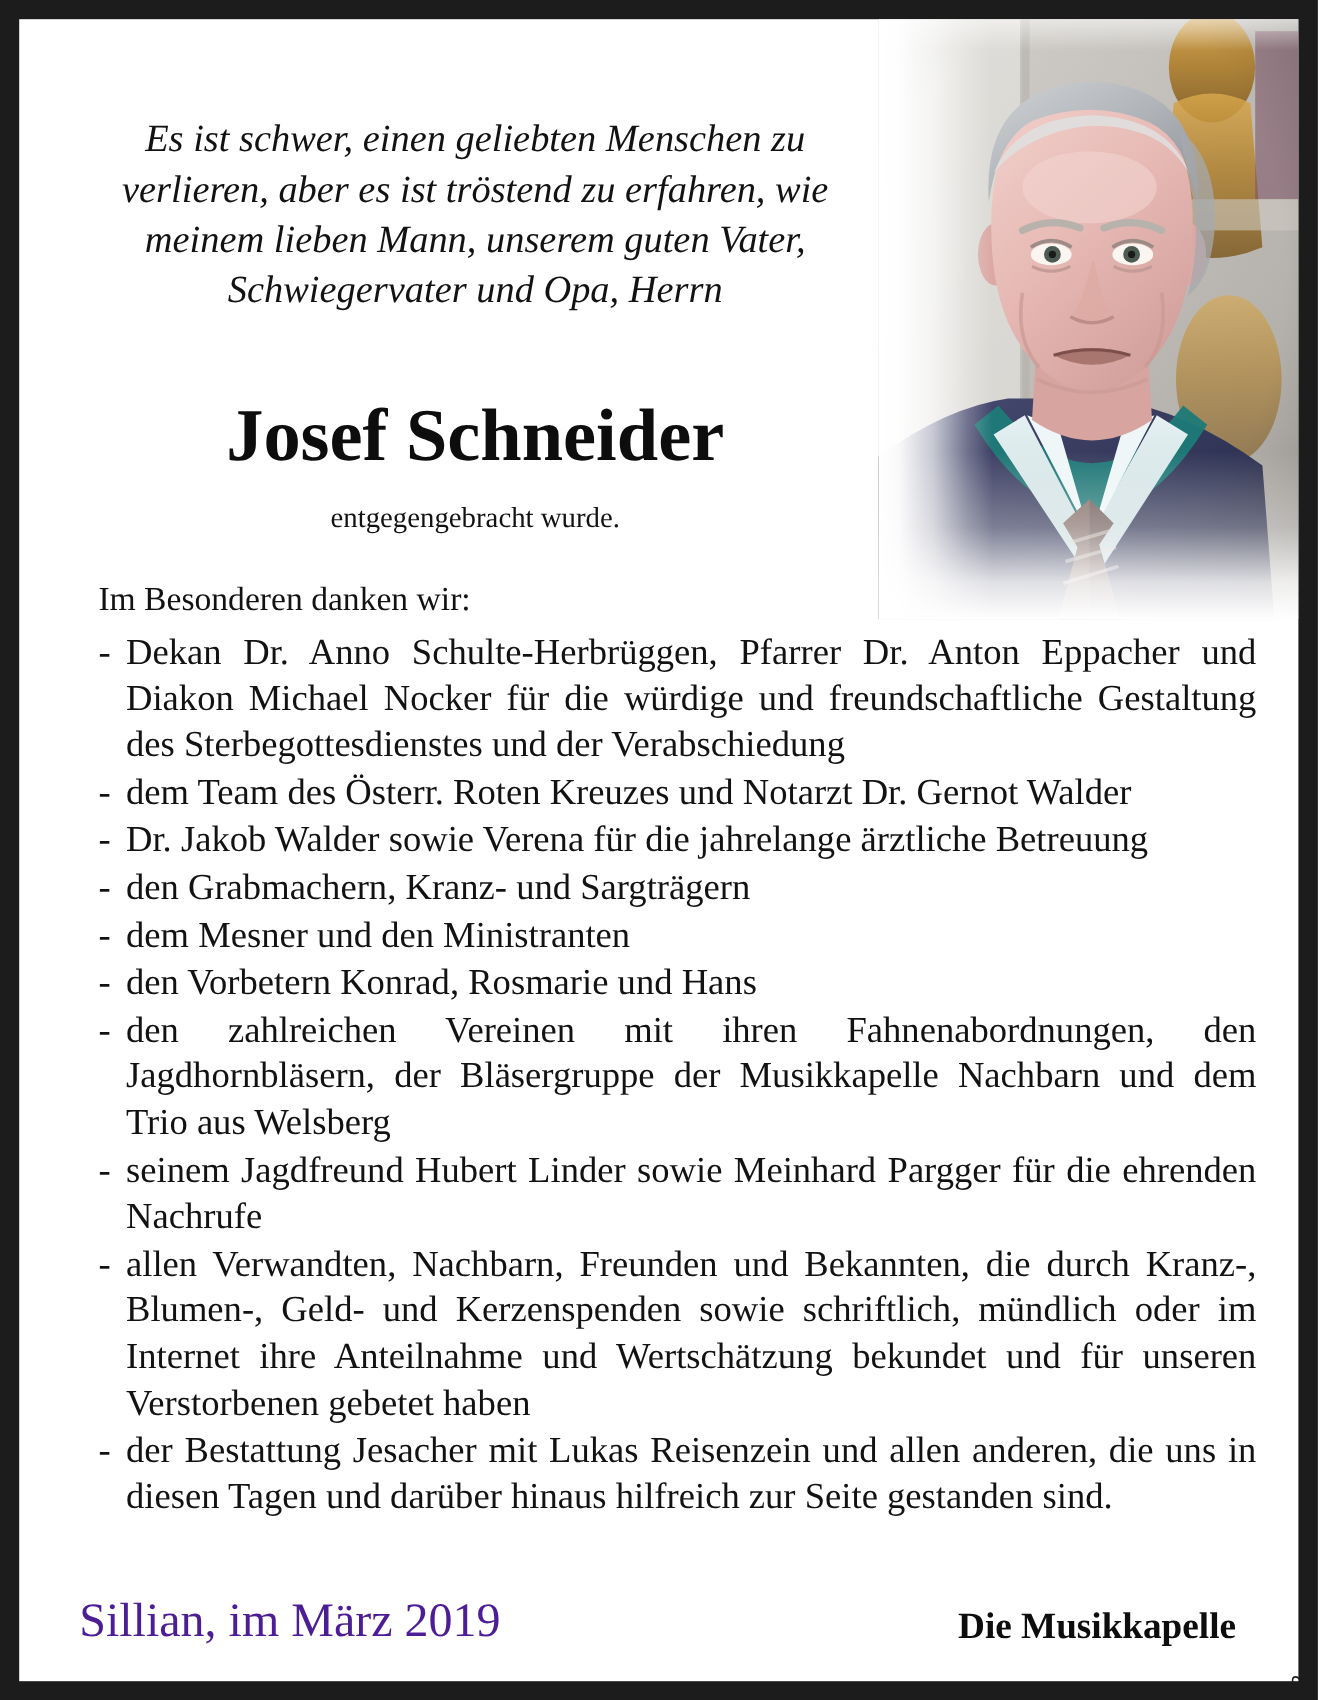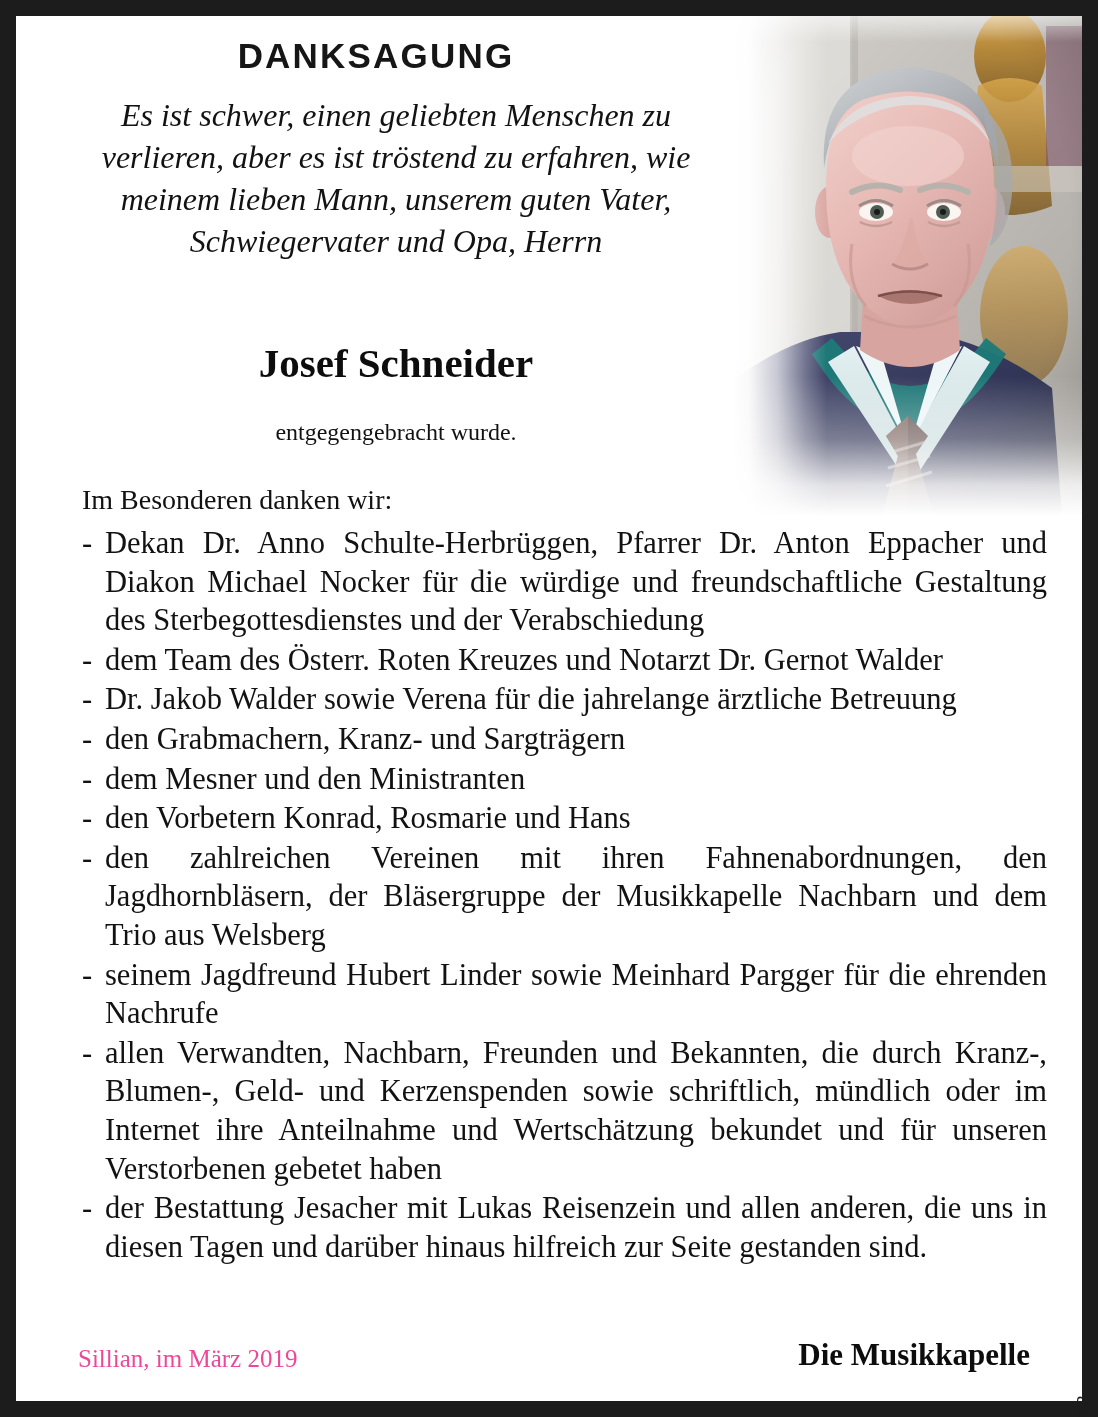--- a/index.html
+++ b/index.html
@@ -114,21 +114,21 @@
     color: #121212;
   }
   #intro-paragraph .ln { display: block; font-style: italic; }
 
   #deceased-name {
     position: absolute;
     left: 30px;
     top: 312px;
     width: 700px;
     text-align: center;
-    font-size: 41px;
+    font-size: 62px;
     font-weight: bold;
     line-height: 70px;
     color: #0d0d0d;
     font-stretch: condensed;
   }
 
   #closing-line {
     position: absolute;
     left: 30px;
     top: 396px;
@@ -172,23 +172,22 @@
     text-align: justify;
     text-justify: inter-word;
     hyphens: manual;
   }
   .thanks-item .txt.nojust { text-align: left; }
 
   #footer-place {
     position: absolute;
     left: 50px;
     bottom: 28px;
-    font-size: 25px;
-    color: #ec4899;
-    margin-left: 12px;
+    font-size: 40px;
+    color: #4c1d95;
   }
   #footer-family {
     position: absolute;
     right: 52px;
     bottom: 28px;
     font-size: 31px;
     font-weight: bold;
     color: #0d0d0d;
   }
 
@@ -318,21 +317,20 @@
 
         <rect x="0" y="0" width="350" height="500" fill="url(#vign)"></rect>
       </svg>
       <div class="fade-top"></div>
       <div class="fade-left"></div>
       <div class="fade-bottom"></div>
     </div>
 
     <div id="content">
 
-      <div id="danksagung-title">DANKSAGUNG</div>
 
       <div id="intro-paragraph">
         <span class="ln">Es ist schwer, einen geliebten Menschen zu</span>
         <span class="ln">verlieren, aber es ist tröstend zu erfahren, wie</span>
         <span class="ln">meinem lieben Mann, unserem guten Vater,</span>
         <span class="ln">Schwiegervater und Opa, Herrn</span>
       </div>
 
       <div id="deceased-name">Josef Schneider</div>
 

